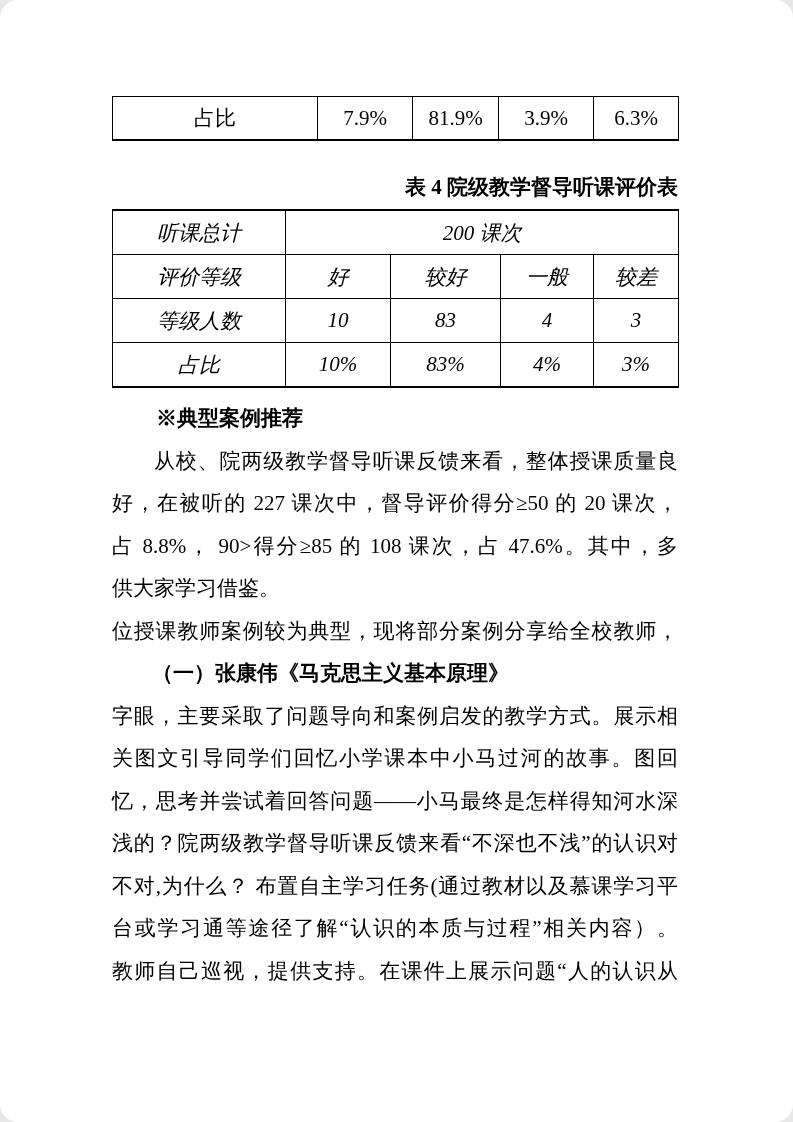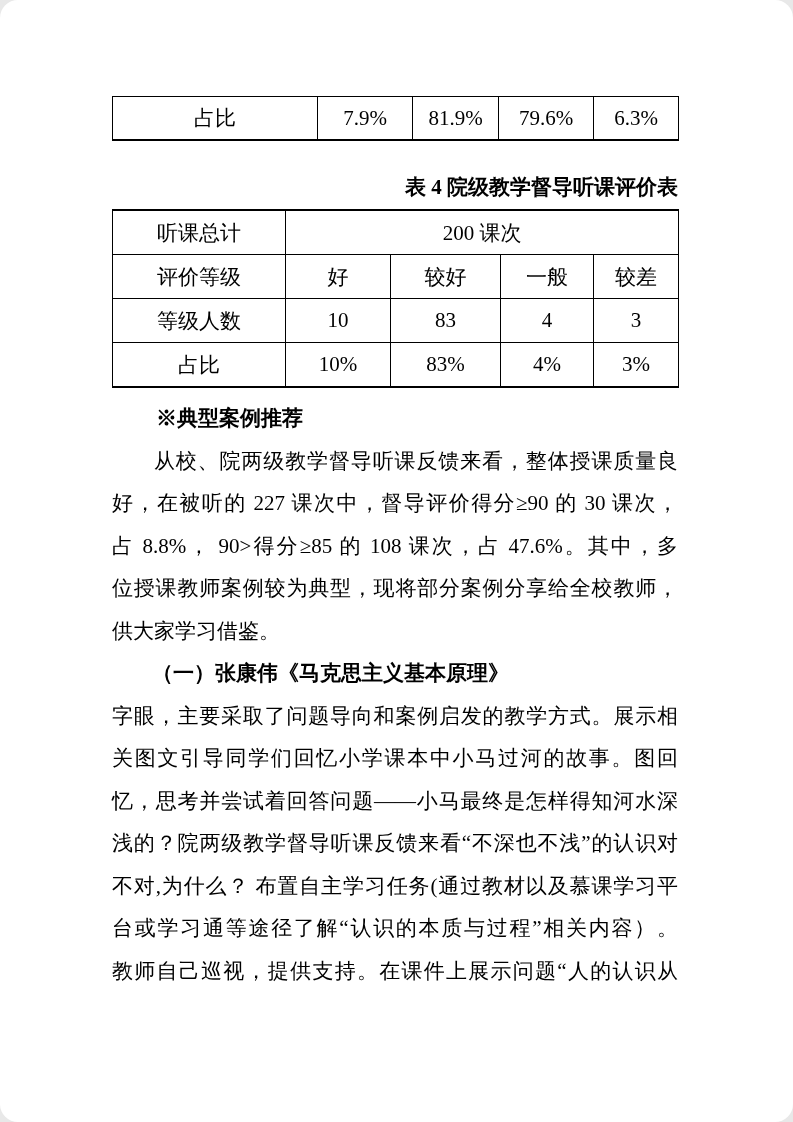--- a/index.html
+++ b/index.html
@@ -33,21 +33,21 @@
   }
 
   .t4-caption {
     position:absolute; left:112px; top:166px; width:566px;
     text-align:right; font-weight:bold; line-height:42px;
   }
 
   .table4 {
     position:absolute; left:112px; top:209px; width:566px;
   }
-  .table4 td { height:43px; border:1px solid #000; }
+  .table4 td { height:43px; border:1px solid #000;font-style:italic; }
   .table4 tr:first-child td { border-top:2.5px solid #000; }
   .table4 tr:last-child td  { border-bottom:2.5px solid #000; }
 
   
   .textblock {
     position:absolute; left:112px; top:397px; width:566px;
     line-height:42.5px;
   }
   .heading    { font-weight:bold; text-indent:44px; }
   .subheading { font-weight:bold; text-indent:40px; }
@@ -66,21 +66,21 @@
         <col style="width:95px">
         <col style="width:86px">
       <col style="width:95px">
         <col style="width:85px">
     </colgroup>
     <tbody>
         <tr>
       <td>占比</td>
       <td>7.9%</td>
       <td>81.9%</td>
-      <td>79.6%</td>
+      <td>3.9%</td>
       <td>6.3%</td>
     </tr>
   </tbody>
     </table>
 
   <div class="t4-caption">表 4 院级教学督导听课评价表</div>
 
   <table class="table4">
     <colgroup>
       <col style="width:173px">
@@ -115,24 +115,24 @@
       <td>4%</td>
       <td>3%</td>
     </tr>
   </tbody>
     </table>
 
   <div class="textblock">
     <div class="heading">※典型案例推荐</div>
 
     <div class="line first">从校、院两级教学督导听课反馈来看，整体授课质量良</div>
-    <div class="line">好，在被听的 227 课次中，督导评价得分≥90 的 30 课次，</div>
+    <div class="line">好，在被听的 227 课次中，督导评价得分≥50 的 20 课次，</div>
     <div class="line">占 8.8%， 90&gt;得分≥85 的 108 课次，占 47.6%。其中，多</div>
+    <div class="line pend">供大家学习借鉴。</div>
     <div class="line">位授课教师案例较为典型，现将部分案例分享给全校教师，</div>
-    <div class="line pend">供大家学习借鉴。</div>
 
     <div class="subheading">（一）张康伟《马克思主义基本原理》</div>
 
     <div class="line">字眼，主要采取了问题导向和案例启发的教学方式。展示相</div>
     <div class="line">关图文引导同学们回忆小学课本中小马过河的故事。图回</div>
     <div class="line">忆，思考并尝试着回答问题——小马最终是怎样得知河水深</div>
     <div class="line">浅的？院两级教学督导听课反馈来看“不深也不浅”的认识对</div>
     <div class="line">不对,为什么？ 布置自主学习任务(通过教材以及慕课学习平</div>
     <div class="line">台或学习通等途径了解“认识的本质与过程”相关内容）。</div>
     <div class="line">教师自己巡视，提供支持。在课件上展示问题“人的认识从</div>

